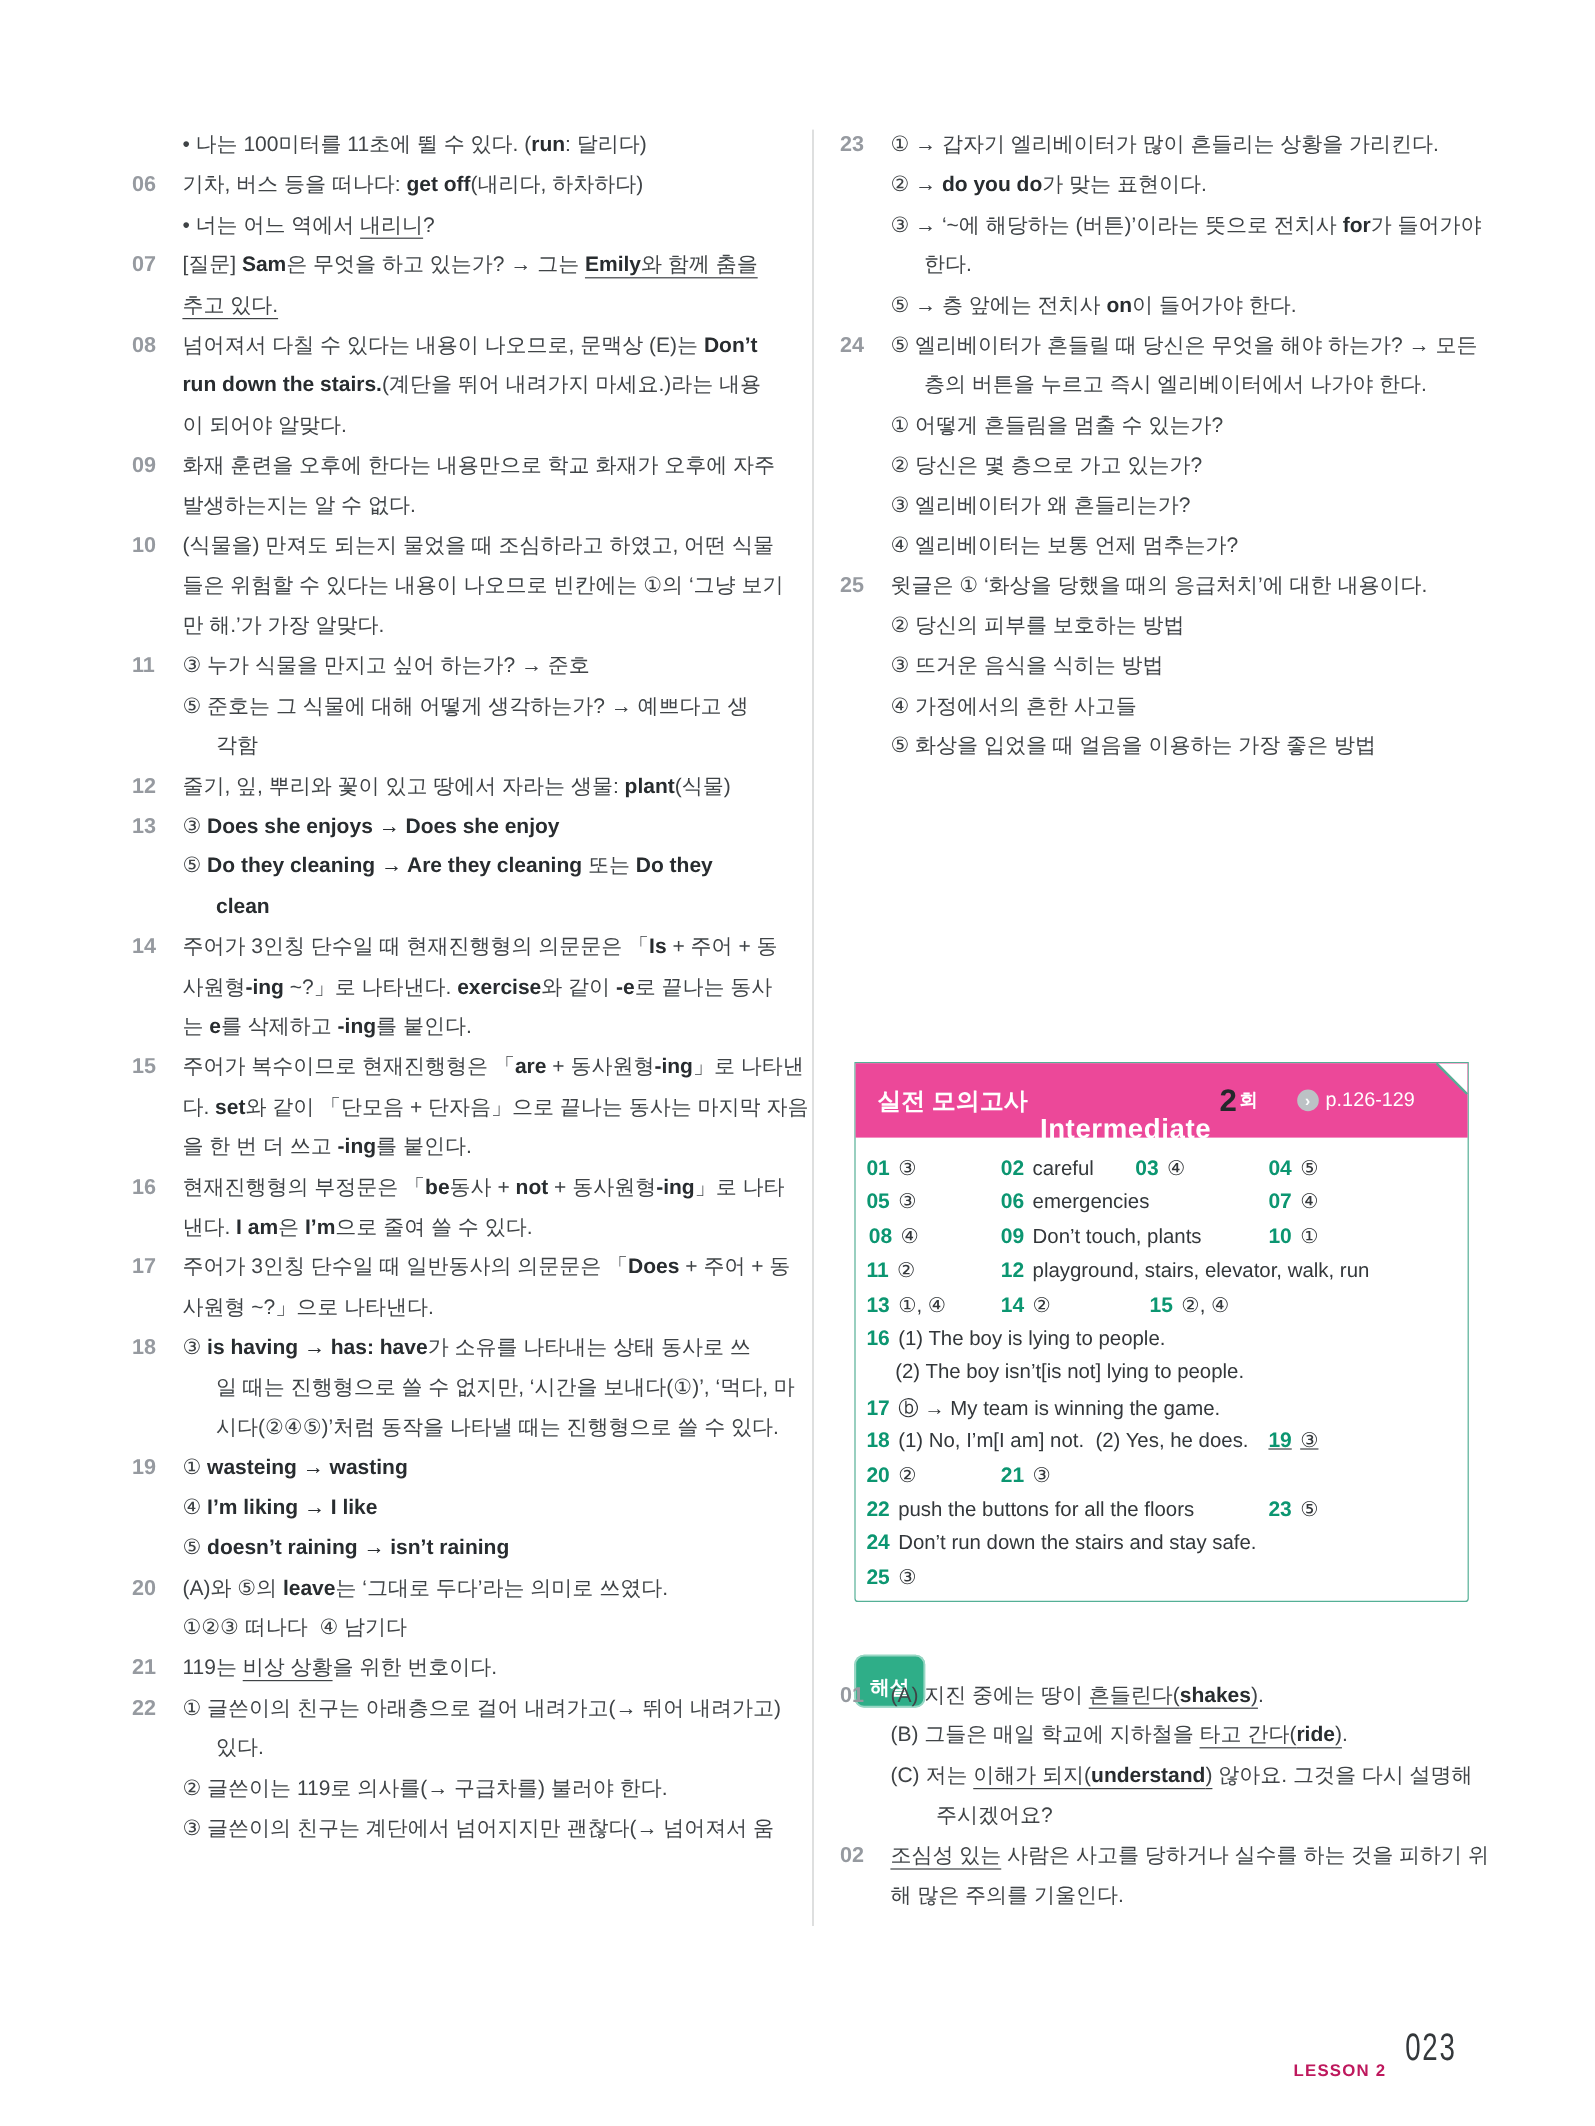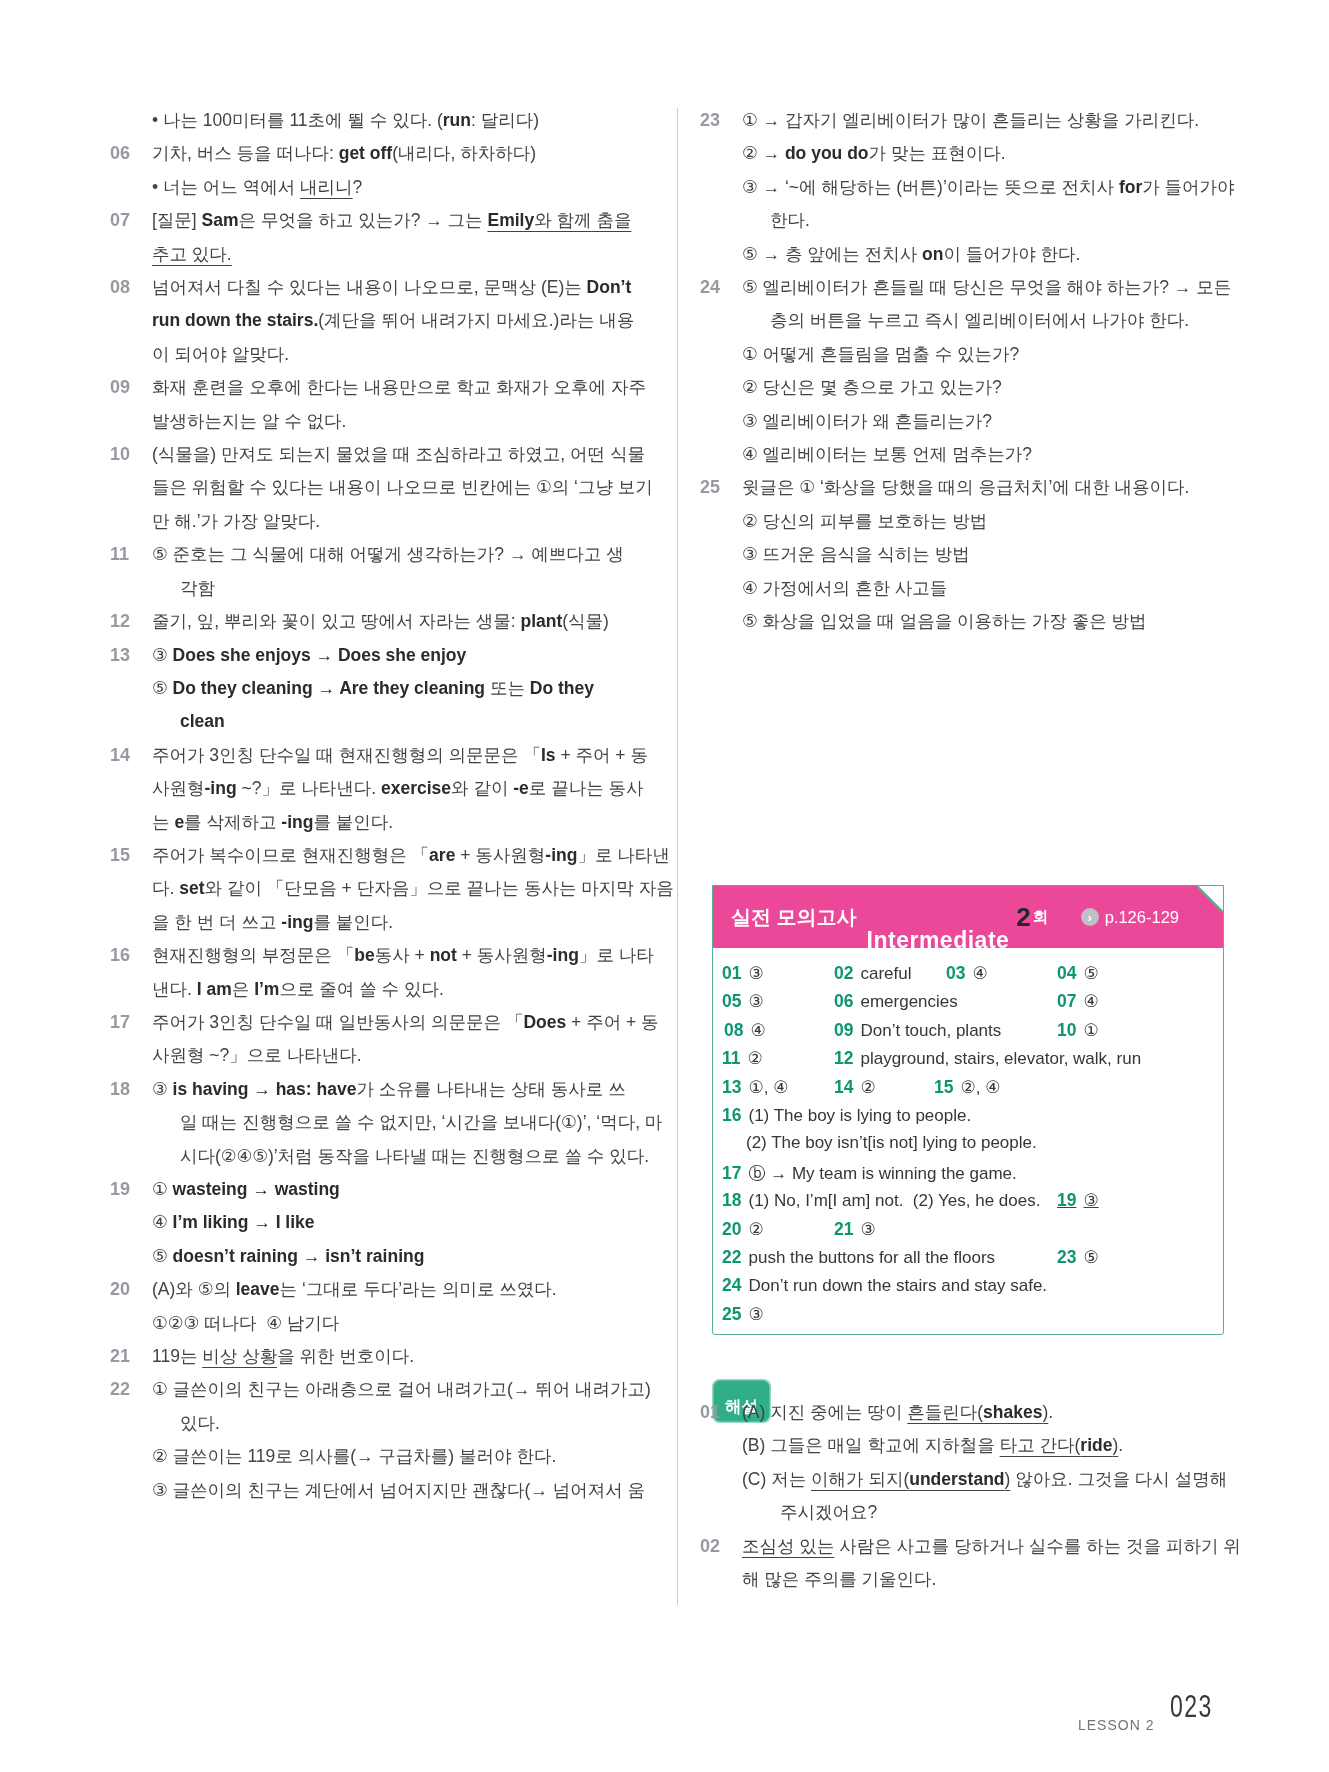--- a/index.html
+++ b/index.html
@@ -42,21 +42,21 @@
   .atext{color:#33373a;}
 
   
   .hbadge{position:absolute;left:712px;top:1379px;background:#2fae88;color:#fff;font-weight:700;
           font-size:16.5px;padding:17px 13px 5px;border-radius:8px;
           box-shadow:inset 0 0 0 1.5px rgba(255,255,255,.5);}
   #expl-col{left:700px;top:1396px;width:540px;}
 
   
   .footer{position:absolute;left:1078px;top:1680px;display:flex;align-items:center;}
-  .flesson{font-size:14px;font-weight:400;letter-spacing:1px;color:#737373;margin-top:37px;}
+  .flesson{font-size:14px;font-weight:700;letter-spacing:1px;color:#be185d;margin-top:37px;}
   .fpage{font-size:32px;font-weight:400;color:#34383b;margin-left:16px;letter-spacing:2px;
          transform:scaleX(.72);transform-origin:left center;}
 </style>
 </head>
 <body>
 
 <div class="page">
 
   <div id="left-col" class="col">
       <div class="item">
@@ -98,20 +98,21 @@
         <div class="inum">10</div>
         <div class="ibody">
           <div class="line">(식물을) 만져도 되는지 물었을 때 조심하라고 하였고, 어떤 식물</div>
           <div class="line">들은 위험할 수 있다는 내용이 나오므로 빈칸에는 ①의 ‘그냥 보기</div>
           <div class="line">만 해.’가 가장 알맞다.</div>
         </div>
       </div>
       <div class="item">
         <div class="inum">11</div>
         <div class="ibody">
+          <div class="line">③ 누가 식물을 만지고 싶어 하는가? → 준호</div>
           <div class="line">⑤ 준호는 그 식물에 대해 어떻게 생각하는가? → 예쁘다고 생</div>
           <div class="line" style="padding-left: 28px;">각함</div>
         </div>
       </div>
       <div class="item">
         <div class="inum">12</div>
         <div class="ibody">
           <div class="line">줄기, 잎, 뿌리와 꽃이 있고 땅에서 자라는 생물: <b>plant</b>(식물)</div>
         </div>
       </div>
@@ -259,21 +260,21 @@
           <span class="acell" style="left: 112px;"><b class="anum">09</b><span class="atext">Don’t touch, plants</span></span>
           <span class="acell" style="left: 335px;"><b class="anum">10</b><span class="atext">①</span></span>
         </div>
         <div class="arow">
           <span class="acell" style="left: 0px;"><b class="anum">11</b><span class="atext">②</span></span>
           <span class="acell" style="left: 112px;"><b class="anum">12</b><span class="atext">playground, stairs, elevator, walk, run</span></span>
         </div>
         <div class="arow">
           <span class="acell" style="left: 0px;"><b class="anum">13</b><span class="atext">①, ④</span></span>
           <span class="acell" style="left: 112px;"><b class="anum">14</b><span class="atext">②</span></span>
-          <span class="acell" style="left: 212px;"><b class="anum">15</b><span class="atext">②, ④</span></span>
+          <span class="acell" style="left: 236px;"><b class="anum">15</b><span class="atext">②, ④</span></span>
         </div>
         <div class="arow">
           <span class="acell" style="left: 0px;"><b class="anum">16</b><span class="atext">(1) The boy is lying to people.</span></span>
         </div>
         <div class="arow">
           <span class="acell" style="left: 24px;"><span class="atext">(2) The boy isn’t[is not] lying to people.</span></span>
         </div>
         <div class="arow">
           <span class="acell" style="left: 0px;"><b class="anum">17</b><span class="atext">ⓑ → My team is winning the game.</span></span>
         </div>

